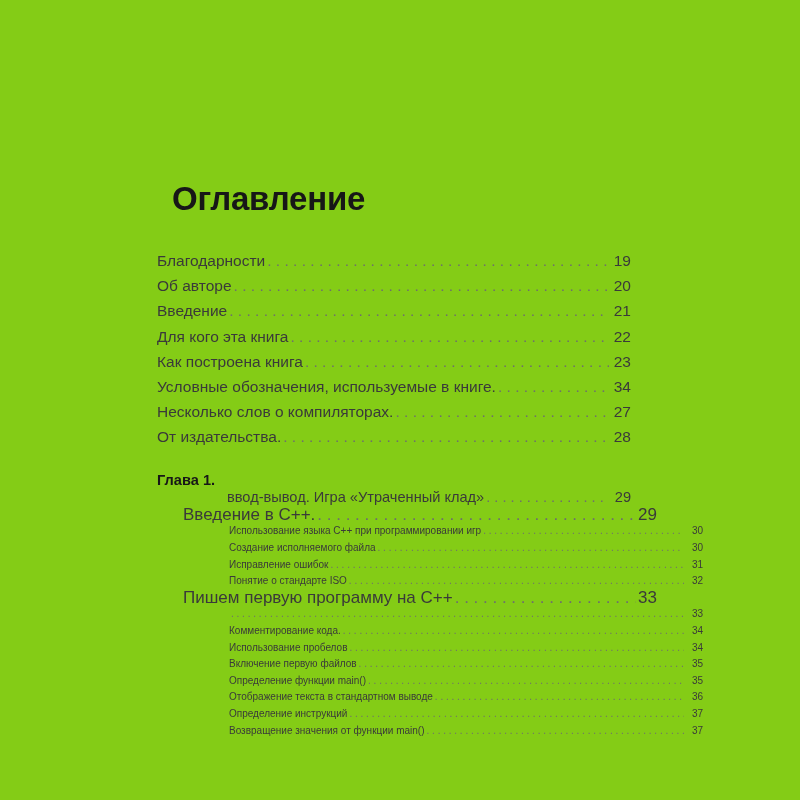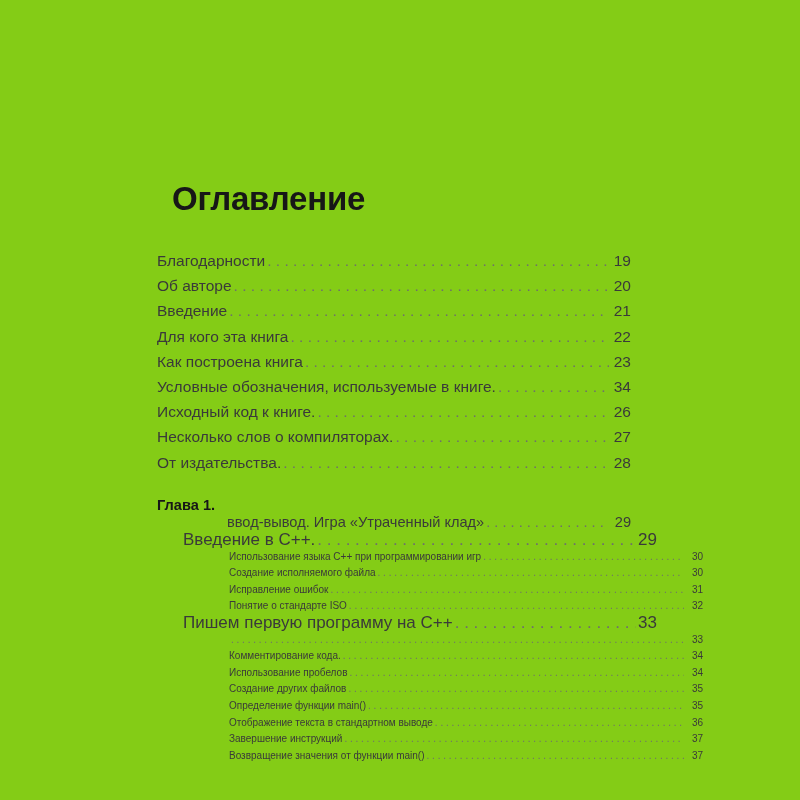--- a/index.html
+++ b/index.html
@@ -164,25 +164,20 @@
           <span class="entry-label">Как построена книга</span>
           <span class="leader"></span>
           <span class="page-num">23</span>
         </div>
         <div class="toc-entry lvl0">
           <span class="entry-label">Условные обозначения, используемые в книге.</span>
           <span class="leader"></span>
           <span class="page-num">34</span>
         </div>
         <div class="toc-entry lvl0">
-          <span class="entry-label">Исходный код к книге.</span>
-          <span class="leader"></span>
-          <span class="page-num">26</span>
-        </div>
-        <div class="toc-entry lvl0">
           <span class="entry-label">Несколько слов о компиляторах.</span>
           <span class="leader"></span>
           <span class="page-num">27</span>
         </div>
         <div class="toc-entry lvl0">
           <span class="entry-label">От издательства.</span>
           <span class="leader"></span>
           <span class="page-num">28</span>
         </div>
       </div>
@@ -239,36 +234,36 @@
             <span class="entry-label">Комментирование кода.</span>
             <span class="leader"></span>
             <span class="page-num">34</span>
           </div>
           <div class="toc-entry lvl2">
             <span class="entry-label">Использование пробелов</span>
             <span class="leader"></span>
             <span class="page-num">34</span>
           </div>
           <div class="toc-entry lvl2">
-            <span class="entry-label">Создание других файлов</span>
+            <span class="entry-label">Включение первую файлов</span>
             <span class="leader"></span>
             <span class="page-num">35</span>
           </div>
           <div class="toc-entry lvl2">
             <span class="entry-label">Определение функции main()</span>
             <span class="leader"></span>
             <span class="page-num">35</span>
           </div>
           <div class="toc-entry lvl2">
             <span class="entry-label">Отображение текста в стандартном выводе</span>
             <span class="leader"></span>
             <span class="page-num">36</span>
           </div>
           <div class="toc-entry lvl2">
-            <span class="entry-label">Завершение инструкций</span>
+            <span class="entry-label">Определение инструкций</span>
             <span class="leader"></span>
             <span class="page-num">37</span>
           </div>
           <div class="toc-entry lvl2">
             <span class="entry-label">Возвращение значения от функции main()</span>
             <span class="leader"></span>
             <span class="page-num">37</span>
           </div>
         </div>
 

